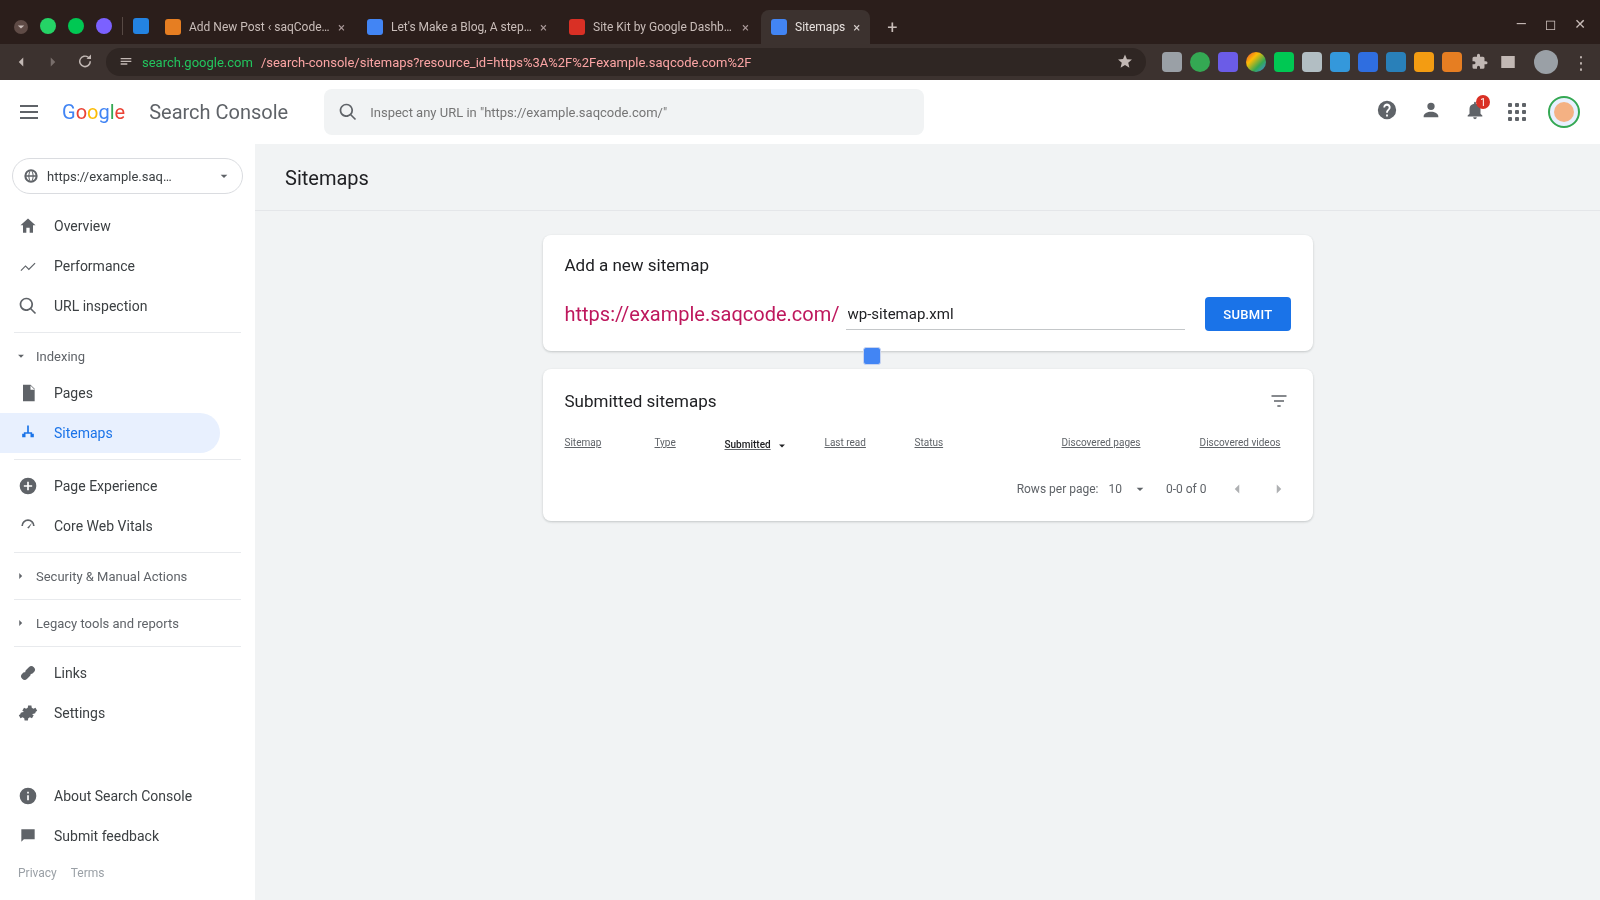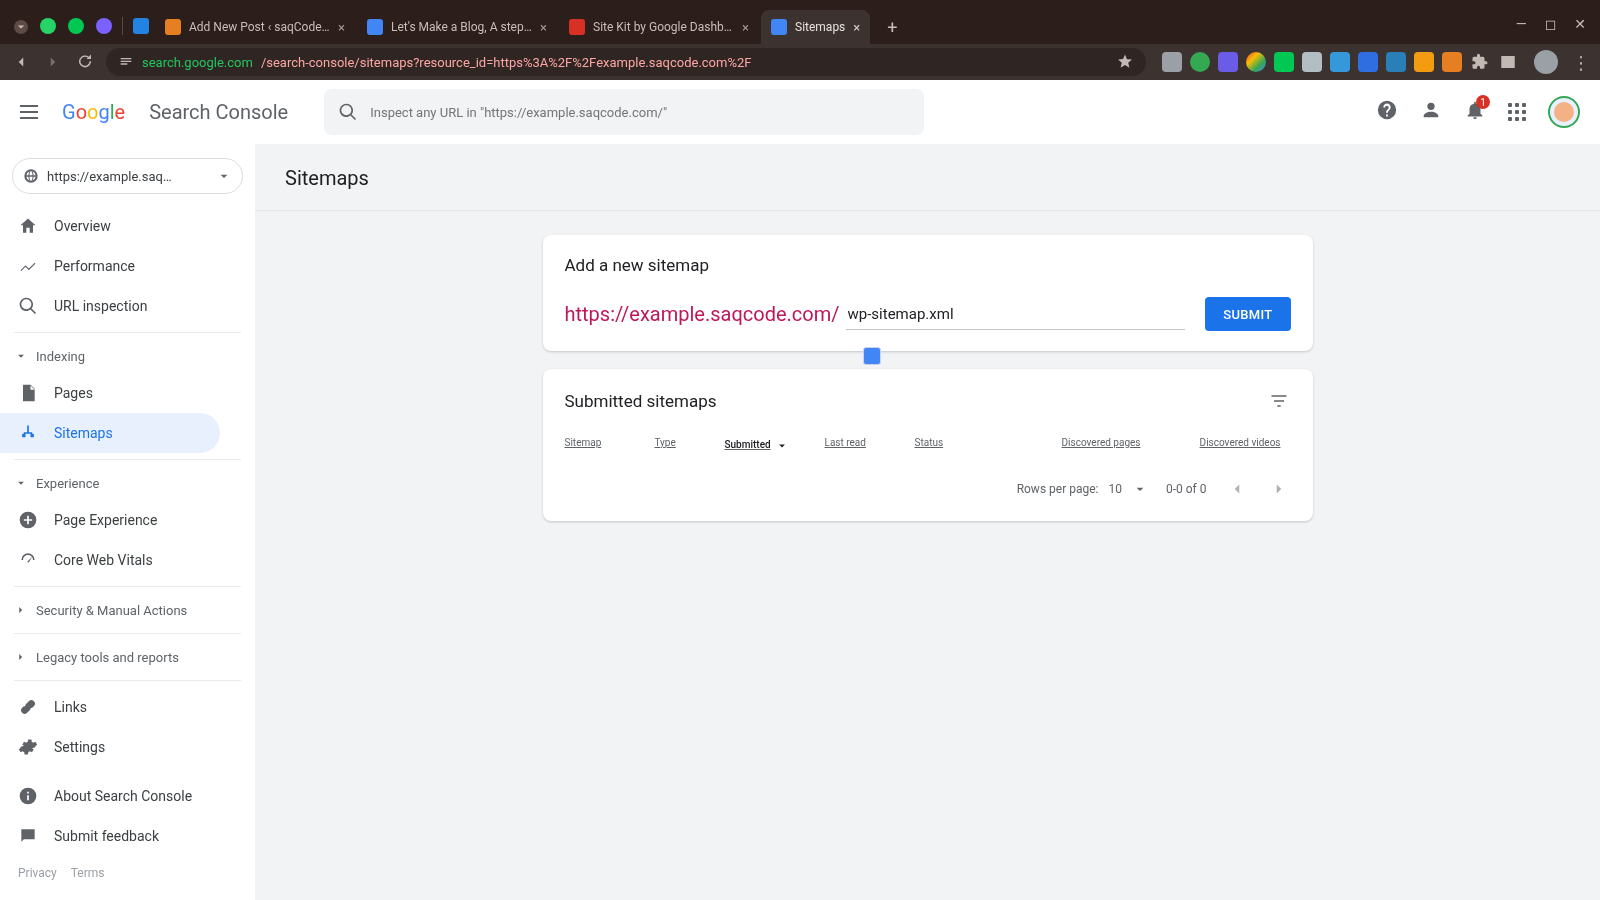--- a/index.html
+++ b/index.html
@@ -307,26 +307,20 @@
           </li>
         <li class="active">
             <span class="nicon">
               <svg viewBox="0 0 24 24">
                 <path d="M11 3h2v4h-2zM5 13h4v4H5zm10 0h4v4h-4zM7 11h10v2H7zM11 7h2v4h-2z"></path>
               </svg>
             </span>
             <span>Sitemaps</span>
           </li>
         <hr>
-        <li class="section">
-            <svg viewBox="0 0 24 24">
-              <path d="M7 10l5 5 5-5z"></path>
-            </svg>
-            <span>Experience</span>
-          </li>
         <li>
             <span class="nicon">
               <svg viewBox="0 0 24 24">
                 <path d="M12 2a10 10 0 1 0 10 10A10 10 0 0 0 12 2zm1 15h-2v-4H7v-2h4V7h2v4h4v2h-4z"></path>
               </svg>
             </span>
             <span>Page Experience</span>
           </li>
         <li>
             <span class="nicon">

